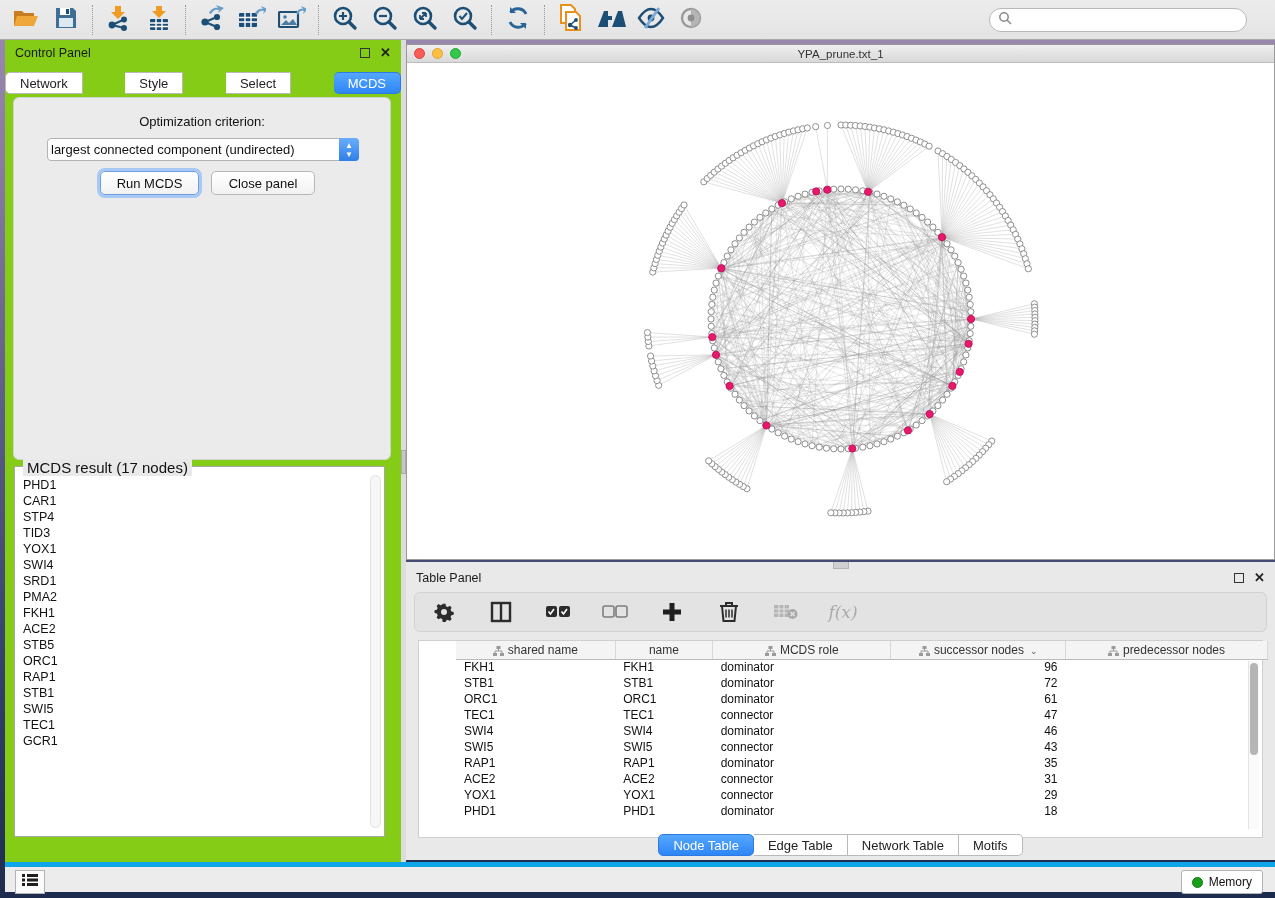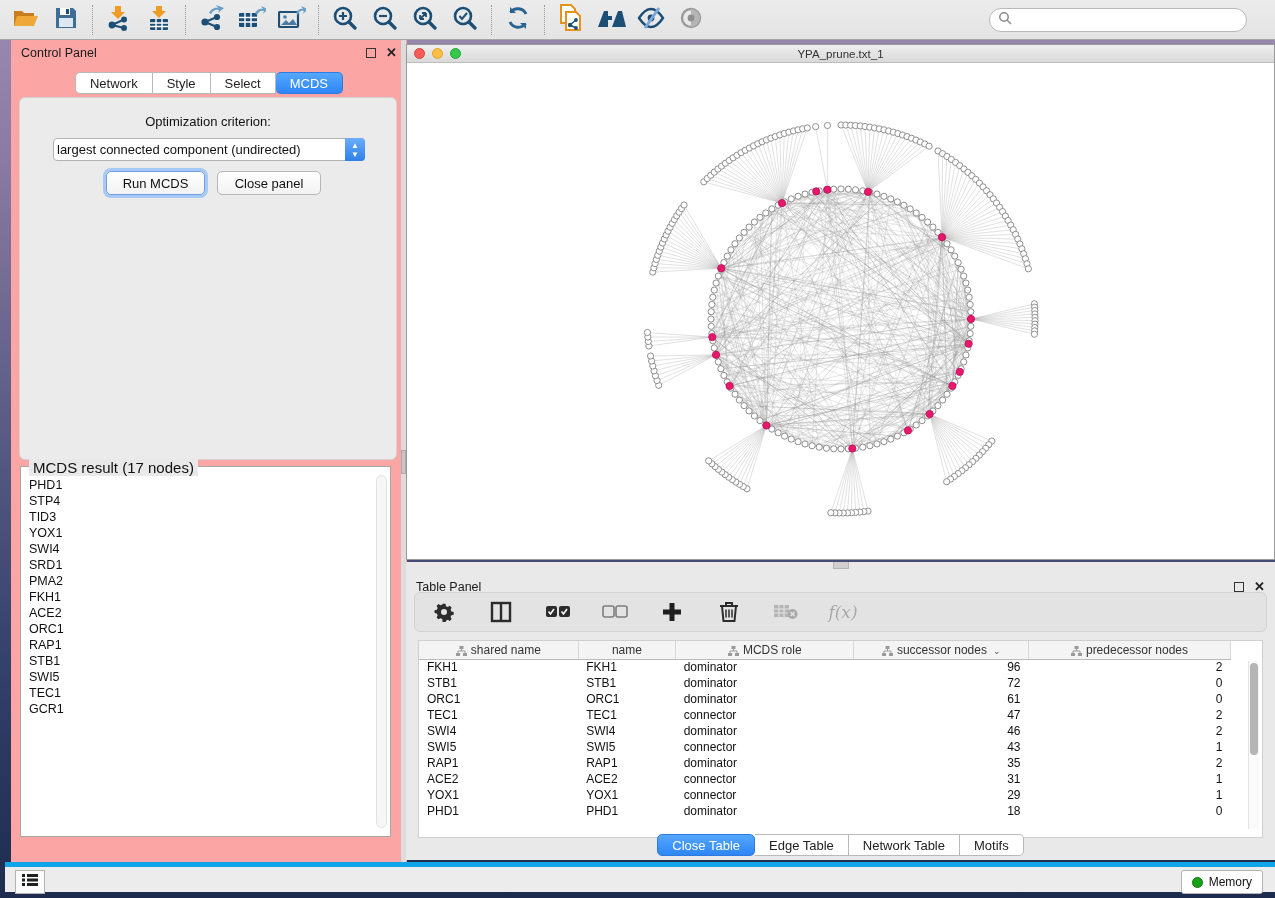--- a/index.html
+++ b/index.html
@@ -13,27 +13,27 @@
   
   #main-toolbar { left:0; top:0; width:1275px; height:40px; background:linear-gradient(#ececec,#e4e4e4);
     border-bottom:1px solid #a8a8a8; display:flex; align-items:center; padding-left:6px; }
   .tb-btn { width:40px; height:32px; display:flex; align-items:center; justify-content:center; border-radius:4px; }
   .tb-sep { width:1px; height:30px; border-left:1px dotted #9a9a9a; margin:0 6px; }
   #search-box { position:absolute; right:28px; top:8px; width:258px; height:24px; background:#fff;
     border:1px solid #b9b9b9; border-radius:12px; display:flex; align-items:center; padding:0 8px; }
   #search-box input { border:none; outline:none; flex:1; font-size:12px; background:transparent; }
 
   
-  #control-panel { left:11px; top:40px; width:396px; height:822px; background:#fca5a5; }
+  #control-panel { left:5px; top:40px; width:396px; height:822px; background:#84cc16; }
   .panel-title { font-size:12.5px; color:#1a1a1a; }
   .float-box { width:10px; height:10px; border:1.5px solid #333; display:inline-block; }
   .close-x { font-size:13px; font-weight:bold; color:#222; line-height:10px; }
   #cp-header { left:0; top:0; width:100%; height:26px; display:flex; align-items:center; padding:0 10px; }
   #cp-header .spacer { flex:1; }
-  #cp-tabs { left:0; top:32px; width:100%; display:flex; justify-content:center; }
+  #cp-tabs { left:0; top:32px; width:100%; display:flex; justify-content:space-between; }
   .tab { height:22px; padding:0 14px; background:#fff; border:1px solid #b9b9b9; border-left:none;
     font-size:13px; color:#222; display:flex; align-items:center; }
   .tab:first-child { border-left:1px solid #b9b9b9; border-radius:5px 0 0 5px; }
   .tab:last-child { border-radius:0 5px 5px 0; }
   .tab.selected { background:linear-gradient(#55a7fd,#2e86f7); color:#fff; border-color:#2e7ae0; border-radius:5px; }
   #cp-inner { left:8px; top:57px; width:378px; height:363px; background:#ebebeb;
     border:1px solid #d3d3d3; border-radius:6px; }
   #opt-label { width:100%; top:16px; text-align:center; font-size:13px; color:#111; }
   #opt-select { left:33px; top:40px; width:312px; height:23px; background:#fff; border:1px solid #b3b3b3;
     border-radius:4px; display:flex; align-items:center; font-size:13px; color:#111; }
@@ -59,28 +59,28 @@
   #net-window { left:406px; top:44px; width:869px; height:516px; border:1px solid #9a9a9a; background:#fff; }
   #net-titlebar { left:0; top:0; width:100%; height:18px; background:linear-gradient(#efefef,#d9d9d9);
     border-bottom:1px solid #bdbdbd; display:flex; align-items:center; }
   .traffic { width:11px; height:11px; border-radius:50%; margin-left:7px; }
   #net-title { position:absolute; width:100%; text-align:center; font-size:11.5px; color:#333; }
   #net-canvas { left:0; top:18px; width:867px; height:496px; background:#fff; }
 
   
   #table-panel { left:406px; top:562px; width:869px; height:298px; background:#e9e9e9; }
   #tp-grip { left:50%; top:0; width:16px; height:7px; margin-left:-8px; background:#cfcfcf; border:1px solid #b5b5b5; border-top:none; }
-  #tp-header { left:0; top:13px; width:100%; height:24px; display:flex; align-items:center; padding:0 10px; }
+  #tp-header { left:0; top:4px; width:100%; height:24px; display:flex; align-items:center; padding:0 10px; }
   #tp-toolbar { left:8px; top:30px; width:853px; height:40px; background:#e3e3e3; border:1px solid #d2d2d2;
     border-radius:6px; display:flex; align-items:center; padding-left:14px; gap:27px; }
   .tpi { width:30px; height:30px; display:flex; align-items:center; justify-content:center; }
   .fx { font-family:"DejaVu Serif", serif; font-style:italic; font-size:17px; color:#a9a9a9; }
 
   #node-table { left:12px; top:78px; width:845px; height:198px; background:#fff; border:1px solid #cfcfcf; }
-  #tbl { border-collapse:collapse; table-layout:fixed; width:812px; }
+  #tbl { border-collapse:collapse; table-layout:fixed; width:812px;margin-left:37px; }
   #tbl th { height:18px; background:#f4f4f4; border-right:1px solid #d8d8d8; border-bottom:1px solid #bbb;
     font-size:12px; font-weight:normal; color:#333; text-align:center; white-space:nowrap; overflow:hidden; }
   #tbl td { height:16px; font-size:12px; color:#111; padding:0 8px; white-space:nowrap; overflow:hidden; }
   #tbl td.num { text-align:right; }
   .coltype-icon { display:inline-block; vertical-align:-2px; margin-right:4px; }
   .sort-chevron { font-size:9px; color:#555; margin-left:6px; }
   #tbl-scroll { right:3px; top:20px; width:11px; bottom:8px; background:#fafafa; border-left:1px solid #e3e3e3; }
   #tbl-thumb { position:absolute; left:1px; top:2px; width:8px; height:92px; background:#b5b5b5; border-radius:5px; }
 
   #tp-tabs { left:0; bottom:4px; width:100%; display:flex; justify-content:center; }
@@ -296,28 +296,30 @@
         </span>
     </div>
     <div id="run-btn" class="abs push-btn">Run MCDS</div>
     <div id="closepanel-btn" class="abs push-btn">Close panel</div>
   </div>
 
   <div id="result-box" class="abs">
     <span id="result-legend" class="abs">MCDS result (17 nodes)</span>
     <div id="result-list" class="abs">
         <div>PHD1</div>
+        <div>CAR1</div>
         <div>STP4</div>
         <div>TID3</div>
         <div>YOX1</div>
         <div>SWI4</div>
         <div>SRD1</div>
         <div>PMA2</div>
         <div>FKH1</div>
         <div>ACE2</div>
+        <div>STB5</div>
         <div>ORC1</div>
         <div>RAP1</div>
         <div>STB1</div>
         <div>SWI5</div>
         <div>TEC1</div>
         <div>GCR1</div>
       </div>
     <div id="result-scroll" class="abs"></div>
   </div>
 </div>
@@ -1443,21 +1445,21 @@
             <td class="num">0</td>
           </tr>
         </tbody>
     </table>
     <div id="tbl-scroll" class="abs">
         <div id="tbl-thumb"></div>
       </div>
   </div>
 
   <div id="tp-tabs" class="abs">
-      <div class="tab selected">Close Table</div>
+      <div class="tab selected">Node Table</div>
       <div class="tab">Edge Table</div>
       <div class="tab">Network Table</div>
       <div class="tab">Motifs</div>
     </div>
 </div>
 
 <div id="status-bar" class="abs">
   <div id="list-btn" class="abs">
     <span>
       <svg width="16" height="14" viewBox="0 0 16 14">

